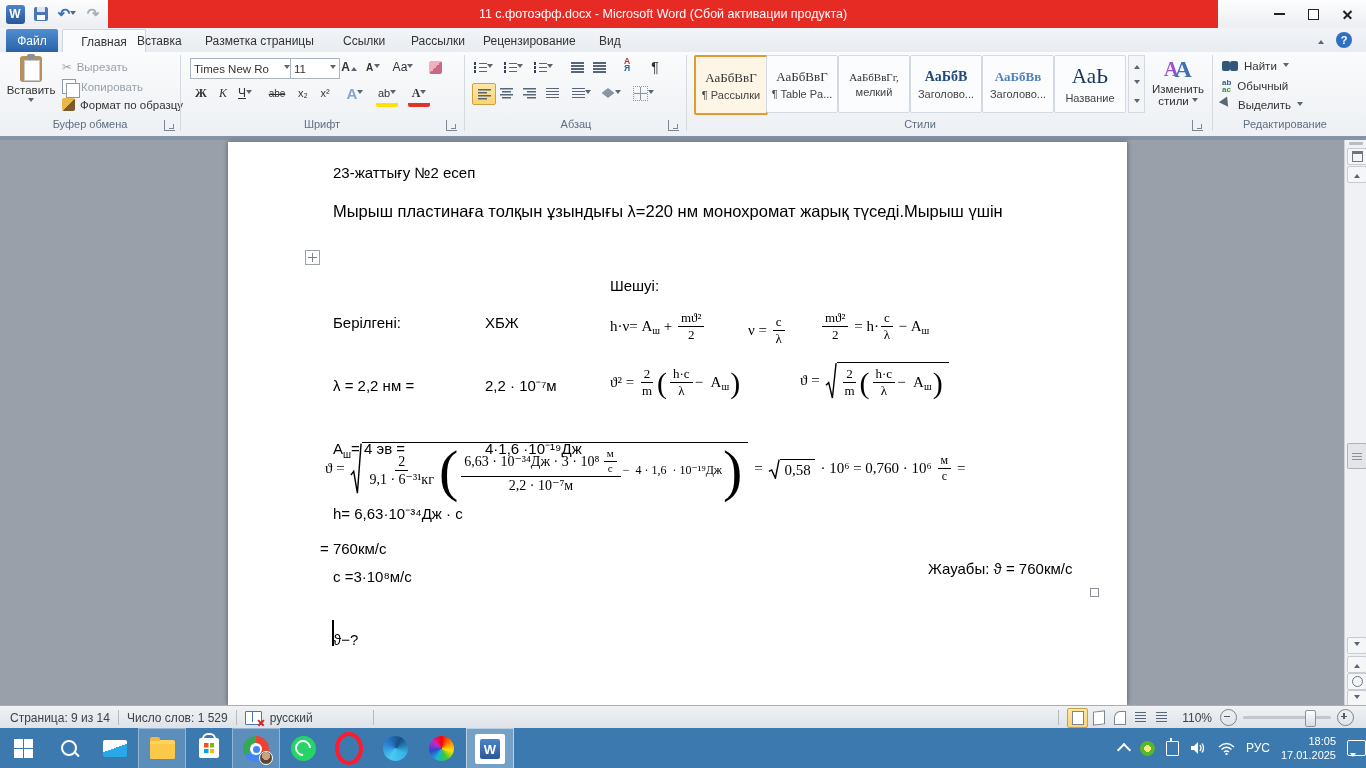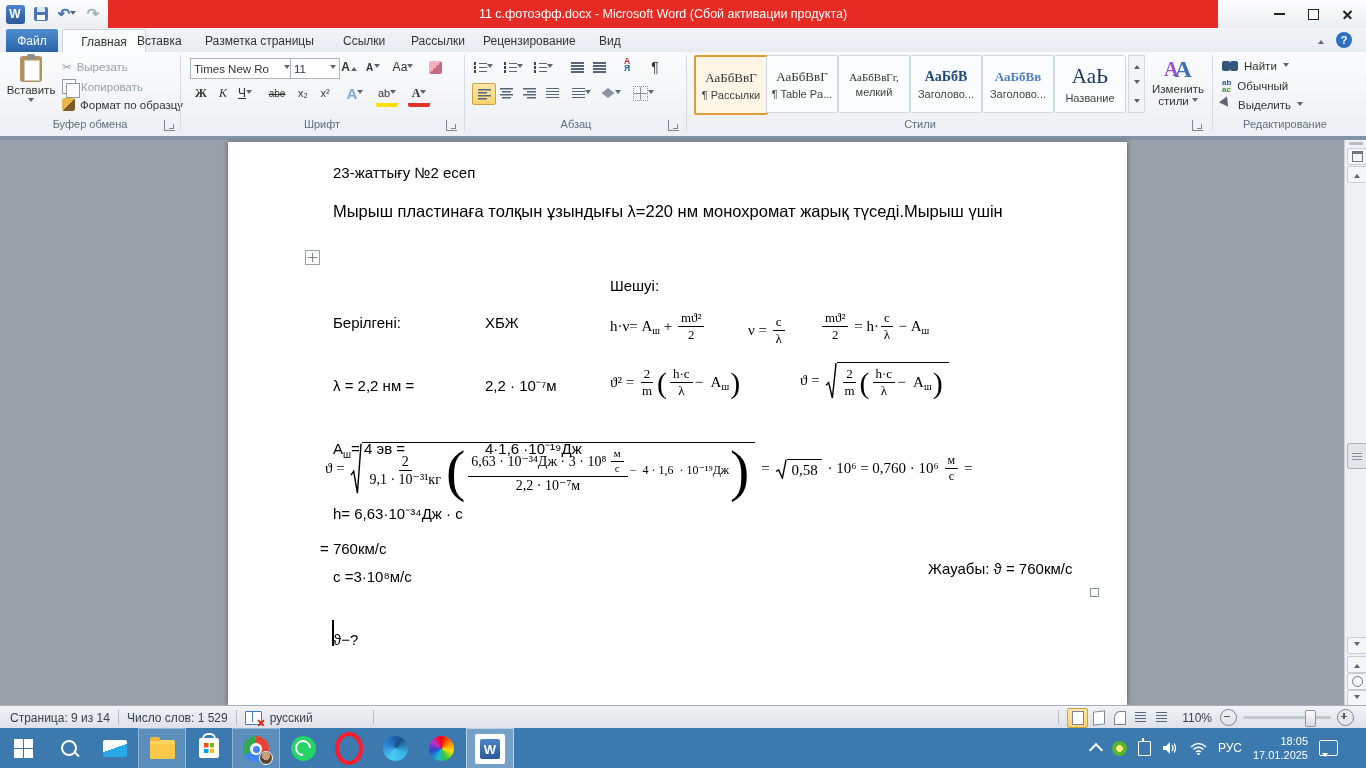--- a/index.html
+++ b/index.html
@@ -127,21 +127,21 @@
 .chrome::before{content:"";position:absolute;left:7px;top:7px;width:12px;height:12px;background:#fff;border-radius:50%}
 .chrome::after{content:"";position:absolute;left:9.5px;top:9.5px;width:7px;height:7px;background:#4285f4;border-radius:50%}
 .avatar{position:absolute;right:6px;bottom:4px;width:12px;height:12px;border-radius:50%;background:radial-gradient(circle at 50% 35%,#caa27e 40%,#5c4632 41%);border:1px solid #fff}
 .wapp{width:25px;height:25px;border-radius:50%;background:#25d366;display:flex;align-items:center;justify-content:center}
 .wapp::before{content:"";width:12px;height:12px;border:2.5px solid #fff;border-radius:50%;border-bottom-color:transparent;transform:rotate(-45deg)}
 .opera{width:20px;height:25px;border:4.5px solid #ff1b2d;border-radius:50%}
 .edge{width:25px;height:25px;border-radius:50%;background:conic-gradient(from 210deg,#49c9f2,#2a7fd4,#174f86,#38b6e8,#49c9f2)}
 .swirl{width:25px;height:25px;border-radius:50%;background:conic-gradient(#f00,#ff8000,#ffe100,#35c940,#19b5d4,#2d46c9,#c02ac9,#f00)}
 .wordtile{width:30px;height:30px;background:#fff;border-radius:2px;display:flex;align-items:center;justify-content:center}
 .wicon{width:20px;height:20px;background:linear-gradient(#4a85c8,#2b5797);border-radius:2px;color:#fff;font-weight:bold;font-size:13px;display:flex;align-items:center;justify-content:center}
-.tray{position:absolute;right:0;top:0;height:40px;display:flex;align-items:center;gap:11px;padding-right:28px;color:#fff}
+.tray{position:absolute;right:0;top:0;height:40px;display:flex;align-items:center;gap:11px;padding-right:0;color:#fff}
 .chev{width:8px;height:8px;border-left:2px solid #fff;border-top:2px solid #fff;transform:rotate(45deg);margin-top:4px}
 .avir{width:15px;height:15px;border-radius:50%;background:radial-gradient(circle at 50% 50%,#ffe97a 0 30%,#58b52e 32%)}
 .hw{width:11px;height:13px;border:1.5px solid #fff;border-radius:1px;position:relative}
 .hw::before{content:"";position:absolute;left:3px;top:-4px;width:2px;height:4px;background:#fff}
 .clock{font-size:11px;text-align:right;line-height:1.3}
 .notif{width:17px;height:14px;border:1.5px solid #fff;border-radius:2px;position:relative}
 .notif::after{content:"";position:absolute;left:2px;bottom:-5px;border:3px solid transparent;border-top:4px solid #fff}
 </style>
 </head>
 <body>
@@ -454,21 +454,21 @@
         </span>
       </div>
 
       <div class="fx" style="left:97px;top:300px">
         <span>ϑ = </span>
         <span class="sqrt">
           <svg viewBox="0 0 13 100" preserveAspectRatio="none">
               <polyline points="1,62 4,55 8,96 12,3" fill="none" stroke="#000" stroke-width="1.4" vector-effect="non-scaling-stroke"></polyline>
             </svg>
           <span class="rc">
-            <span class="frac" style="font-size:14px"><span class="num">2</span><span class="den">9,1 · 10⁻³¹кг</span></span>
+            <span class="frac" style="font-size:14px"><span class="num">2</span><span class="den">9,1 · 6⁻³¹кг</span></span>
             <span class="paren" style="font-size:58px">(</span>
             <span class="frac" style="font-size:14px">
               <span class="num"><span>6,63 · 10⁻³⁴Дж · 3 · 10⁸ </span><span class="frac" style="font-size:11px;margin:0 1px"><span class="num" style="border-bottom-width:1px">м</span><span class="den">с</span></span></span>
               <span class="den">2,2 · 10⁻⁷м</span>
             </span>
             <span style="font-size:12px">−  4 · 1,6  · 10⁻¹⁹Дж</span>
             <span class="paren" style="font-size:58px">)</span>
           </span>
         </span>
         <span> = </span>

